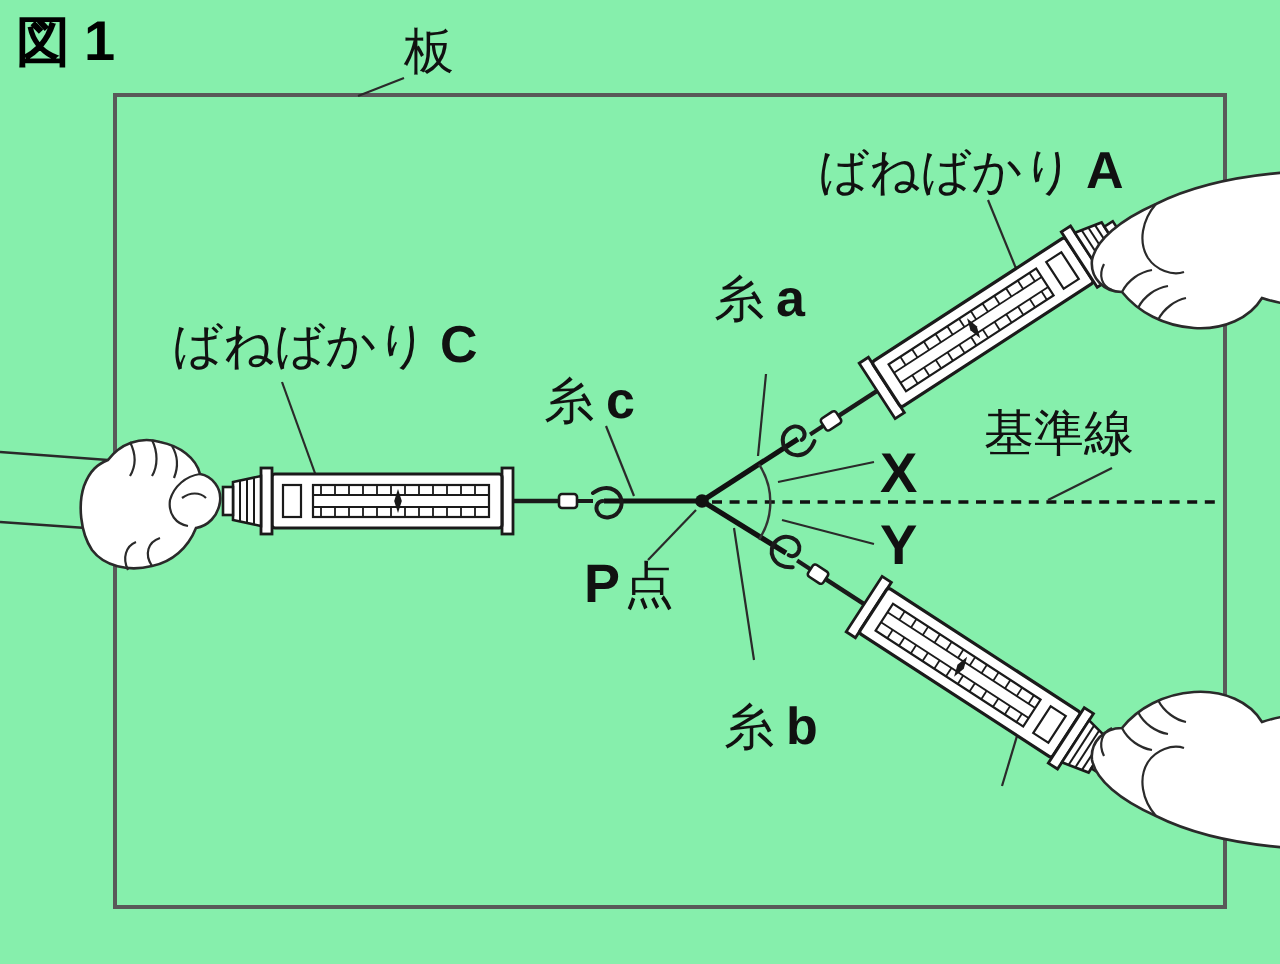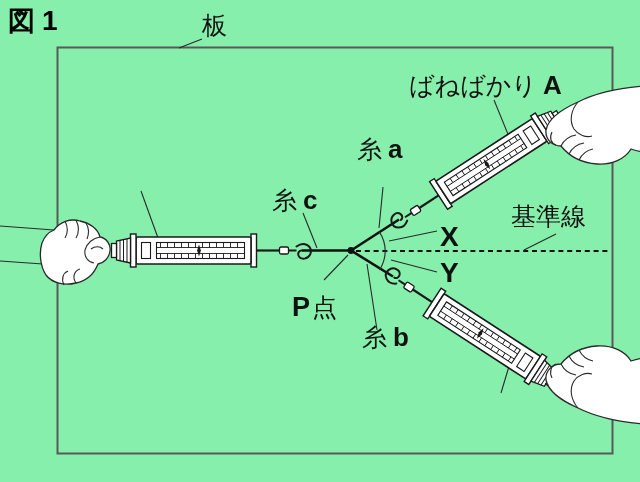--- a/index.html
+++ b/index.html
@@ -145,47 +145,50 @@
   </svg>
 
   <div class="lbl" style="left:8px;top:7px;">
     <span class="figjp">図</span><span class="fignum">1</span>
   </div>
 
   <div class="lbl" style="left:202px;top:13px;">
     <span class="jp">板</span>
   </div>
 
+  <div class="lbl" style="left:86px;top:159px;">
+    <span class="jp">ばねばかり</span><span class="latin">C</span>
+  </div>
 
   <div class="lbl" style="left:272px;top:187px;">
     <span class="jp">糸</span><span class="latin">c</span>
   </div>
 
   <div class="lbl" style="left:357px;top:136px;">
     <span class="jp">糸</span><span class="latin">a</span>
   </div>
 
   <div class="lbl" style="left:409px;top:72px;">
     <span class="jp">ばねばかり</span><span class="latin">A</span>
   </div>
 
-  <div class="lbl" style="left:511px;top:204px;">
+  <div class="lbl" style="left:492px;top:204px;">
     <span class="jp">基準線</span>
   </div>
 
   <div class="lbl angle" style="left:440px;top:223px;">
     <span class="latin">X</span>
   </div>
 
   <div class="lbl angle" style="left:440px;top:259px;">
     <span class="latin">Y</span>
   </div>
 
-  <div class="lbl pointp" style="left:292px;top:294px;">
+  <div class="lbl pointp" style="left:292px;top:279px;">
     <span class="latin">P</span><span class="jp">点</span>
   </div>
 
-  <div class="lbl" style="left:362px;top:324px;text-align:right;">
+  <div class="lbl" style="left:362px;top:350px;text-align:right;">
     <span class="jp">糸</span><span class="latin">b</span>
   </div>
 
 
 </div>
 
 </body></html>

